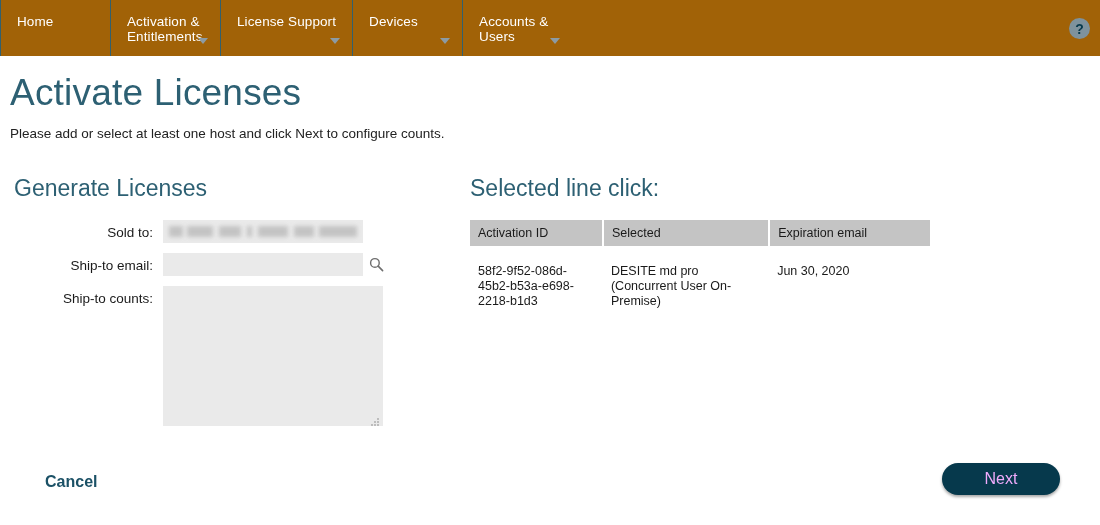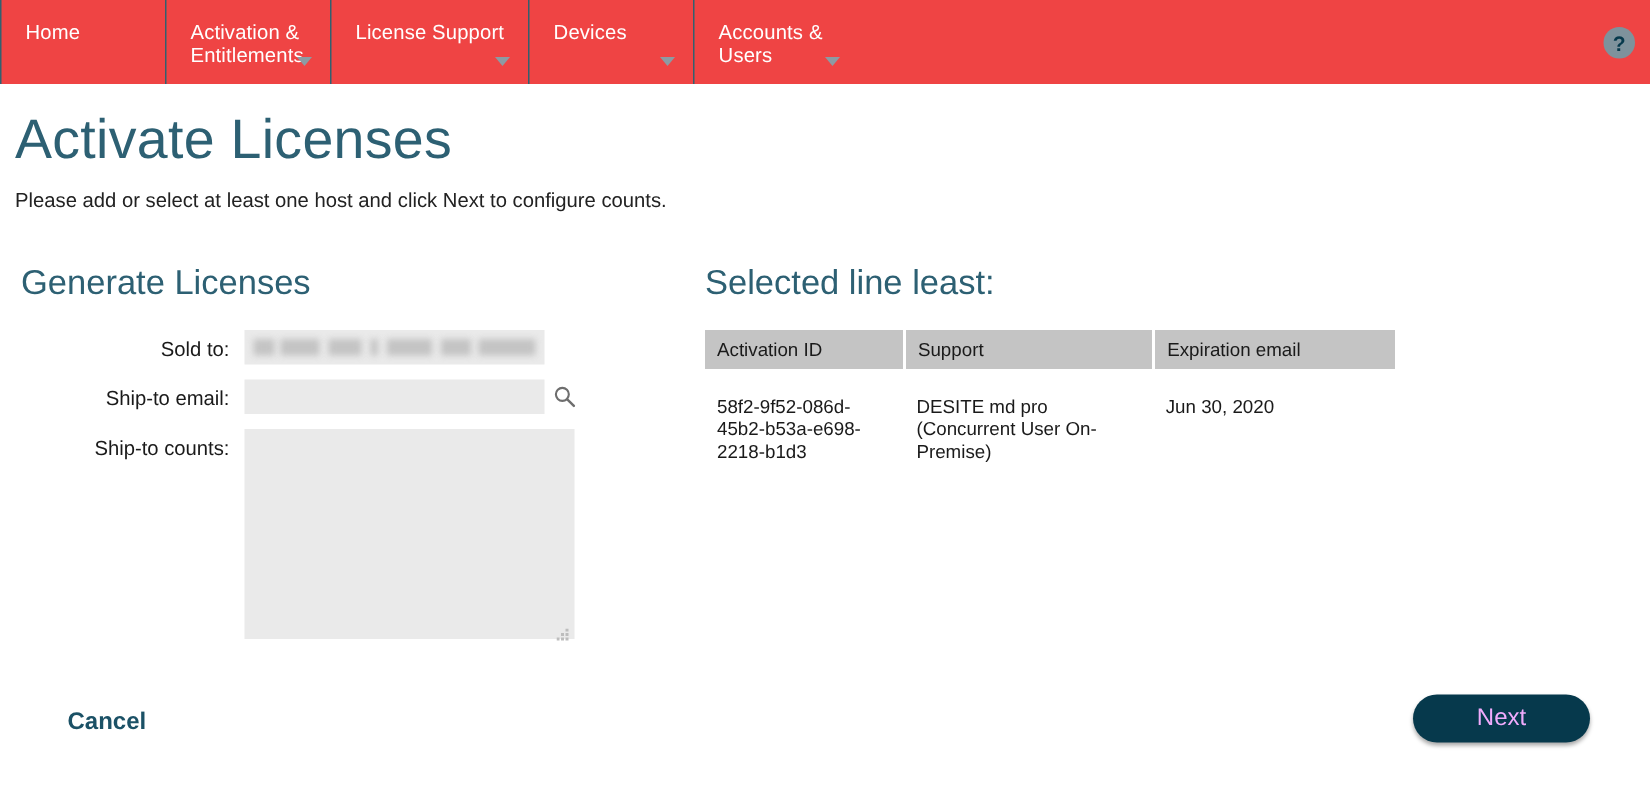--- a/index.html
+++ b/index.html
@@ -10,21 +10,21 @@
     height: 525px;
     background: #ffffff;
     font-family: "Liberation Sans", sans-serif;
     overflow: hidden;
   }
 
   
   .navbar {
     position: relative;
     height: 56px;
-    background: #ef4444;
+    background: #a16207;
     display: flex;
     align-items: stretch;
   }
   .nav-item {
     position: relative;
     display: flex;
     align-items: flex-start;
     padding: 14px 16px 0 16px;
     min-width: 110px;
     border-left: 1px solid #31606f;
@@ -297,26 +297,26 @@
           <rect x="6" y="3" width="2" height="2" fill="#bdbdbd"></rect>
           <rect x="0" y="6" width="2" height="2" fill="#bdbdbd"></rect>
           <rect x="3" y="6" width="2" height="2" fill="#bdbdbd"></rect>
           <rect x="6" y="6" width="2" height="2" fill="#bdbdbd"></rect>
         </svg>
       </div>
     </div>
   </div>
 
   <div class="col-right">
-    <h2 class="section-title">Selected line least:</h2>
+    <h2 class="section-title">Selected line click:</h2>
     <table class="items-table">
       <thead>
         <tr>
           <th class="col-aid">Activation ID</th>
-          <th class="col-prod">Support</th>
+          <th class="col-prod">Selected</th>
           <th class="col-exp">Expiration email</th>
         </tr>
       </thead>
       <tbody>
         <tr>
           <td>58f2-9f52-086d-45b2-b53a-e698-2218-b1d3</td>
           <td>DESITE md pro (Concurrent User On-Premise)</td>
           <td>Jun 30, 2020</td>
         </tr>
       </tbody>

